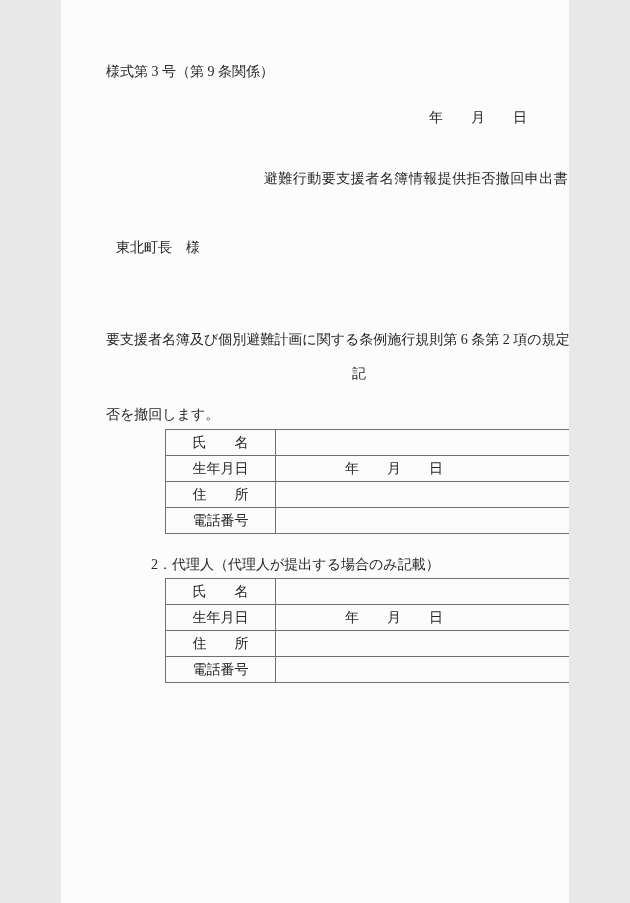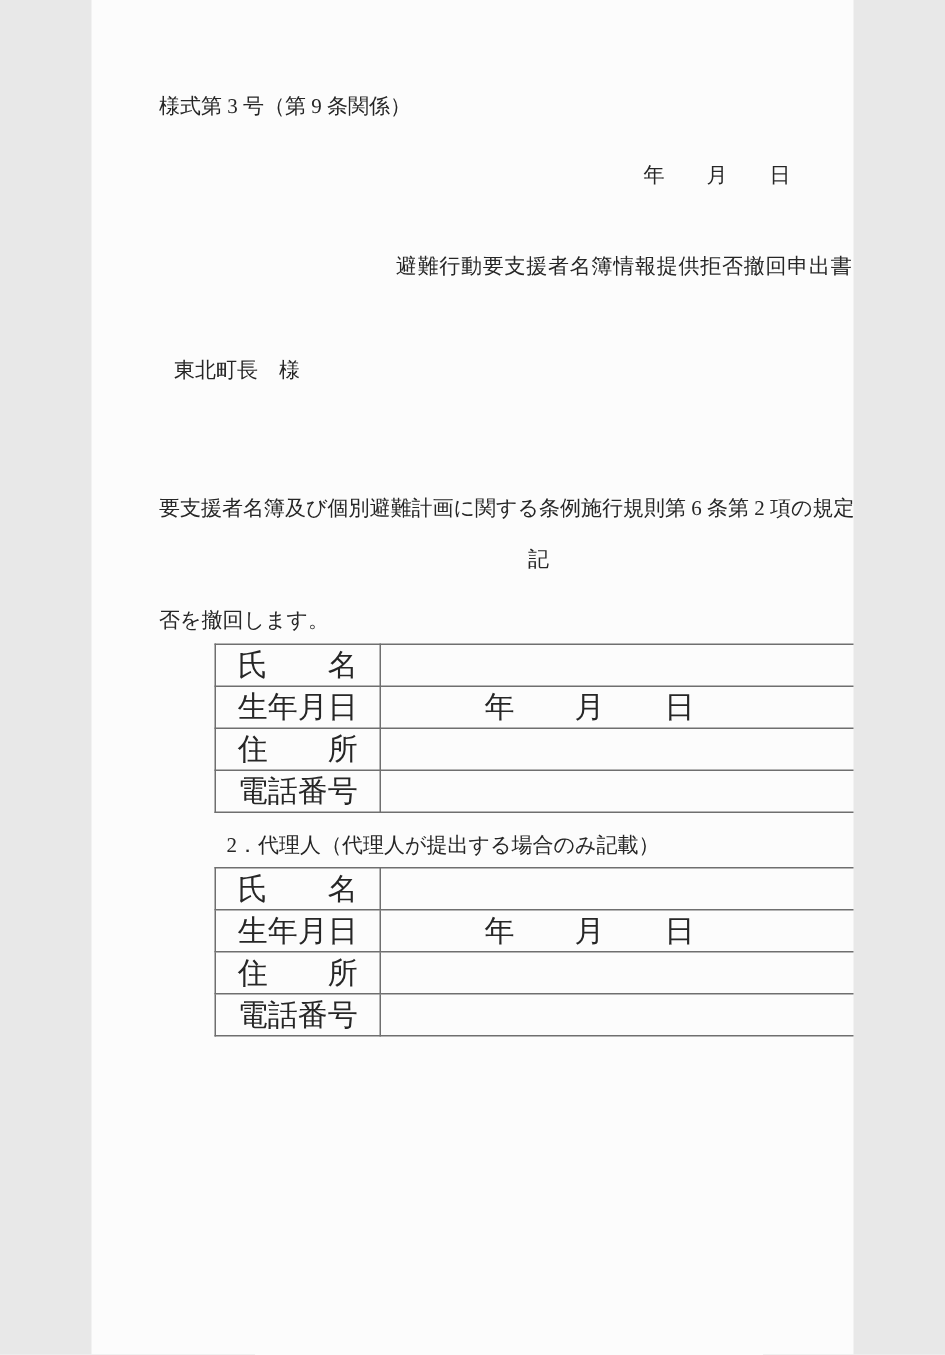--- a/index.html
+++ b/index.html
@@ -27,25 +27,25 @@
 
   .body-text   { top: 277px; left: 45px; width: 548px; line-height: 25px; white-space: pre; }
 
   .record-marker { top: 364px; left: 0; width: 596px; text-align: center; }
 
   .section-heading-1 { top: 409px; left: 90px; }
   .section-heading-2 { top: 555px; left: 90px; }
 
   .form-table {
     position: absolute;
-    left: 82px;
+    left: 104px;
     width: 442px;
     border-collapse: collapse;
     table-layout: fixed;
-    font-size: 20px;
+    font-size: 14px;
     color: #262626;
   }
   .form-table-1 { top: 429px; }
   .form-table-2 { top: 578px; }
   .form-table td {
     border: 1px solid #6f6f6f;
     height: 25px;
     padding: 0;
     vertical-align: middle;
     white-space: pre;

